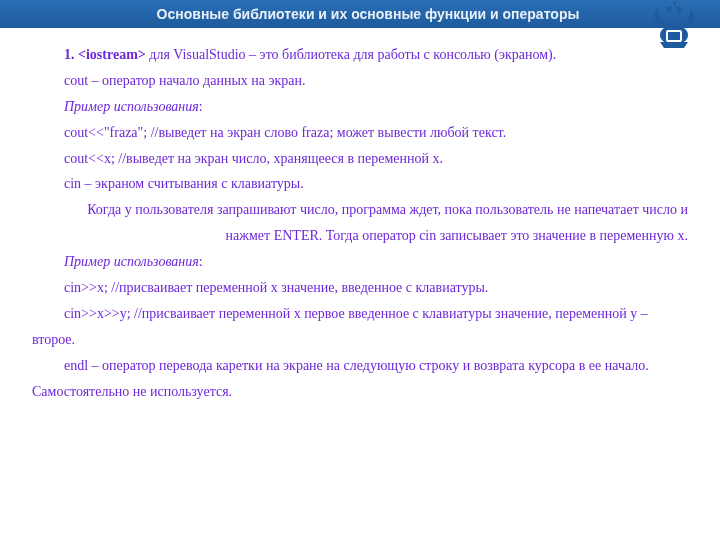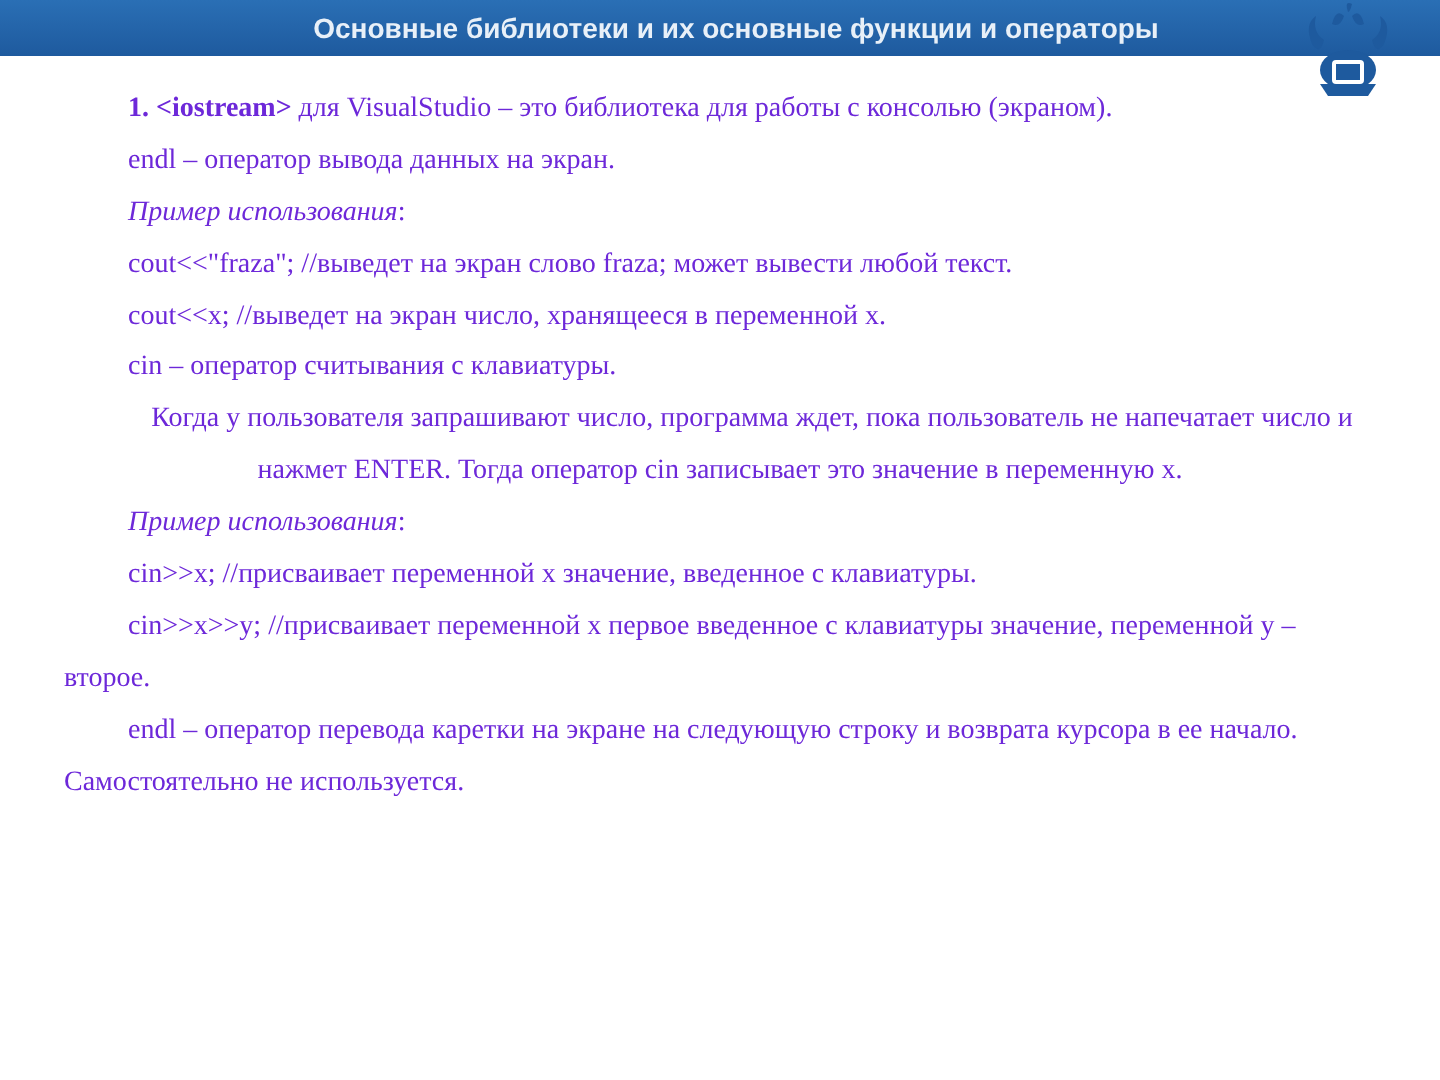--- a/index.html
+++ b/index.html
@@ -68,23 +68,23 @@
       <path d="M28 6 Q26 0 30 2 Q29 6 28 6"></path>
       <rect x="20" y="30" width="16" height="12" rx="2" fill="#fff"></rect>
       <rect x="22" y="32" width="12" height="8" fill="#1e5a9e"></rect>
       <path d="M14 42 L18 48 L38 48 L42 42 Z" fill="#1e5a9e"></path>
     </g>
   </svg>
 </div>
 
 <div class="content">
   <p class="para"><span class="bold">1. </span><span class="bold">&lt;iostream&gt;</span><span> для VisualStudio – это библиотека для работы с консолью (экраном).</span></p>
-  <p class="para">endl – оператор вывода данных на экран.</p>
+  <p class="para">cout – оператор начало данных на экран.</p>
   <p class="para"><span class="ital">Пример использования</span><span>:</span></p>
   <p class="para">cout&lt;&lt;"fraza"; //выведет на экран слово fraza; может вывести любой текст.</p>
   <p class="para">cout&lt;&lt;x; //выведет на экран число, хранящееся в переменной x.</p>
-  <p class="para">cin – оператор считывания с клавиатуры.</p>
-  <p class="para" style="text-align:center;">Когда у пользователя запрашивают число, программа ждет, пока пользователь не напечатает число и нажмет ENTER. Тогда оператор cin записывает это значение в переменную x.</p>
+  <p class="para">cin – экраном считывания с клавиатуры.</p>
+  <p class="para" style="text-align:right;">Когда у пользователя запрашивают число, программа ждет, пока пользователь не напечатает число и нажмет ENTER. Тогда оператор cin записывает это значение в переменную x.</p>
   <p class="para"><span class="ital">Пример использования</span><span>:</span></p>
   <p class="para">cin&gt;&gt;x; //присваивает переменной x значение, введенное с клавиатуры.</p>
   <p class="para">cin&gt;&gt;x&gt;&gt;y; //присваивает переменной x первое введенное c клавиатуры значение, переменной y – второе.</p>
   <p class="para">endl – оператор перевода каретки на экране на следующую строку и возврата курсора в ее начало. Самостоятельно не используется.</p>
 </div>
 
 </body></html>

